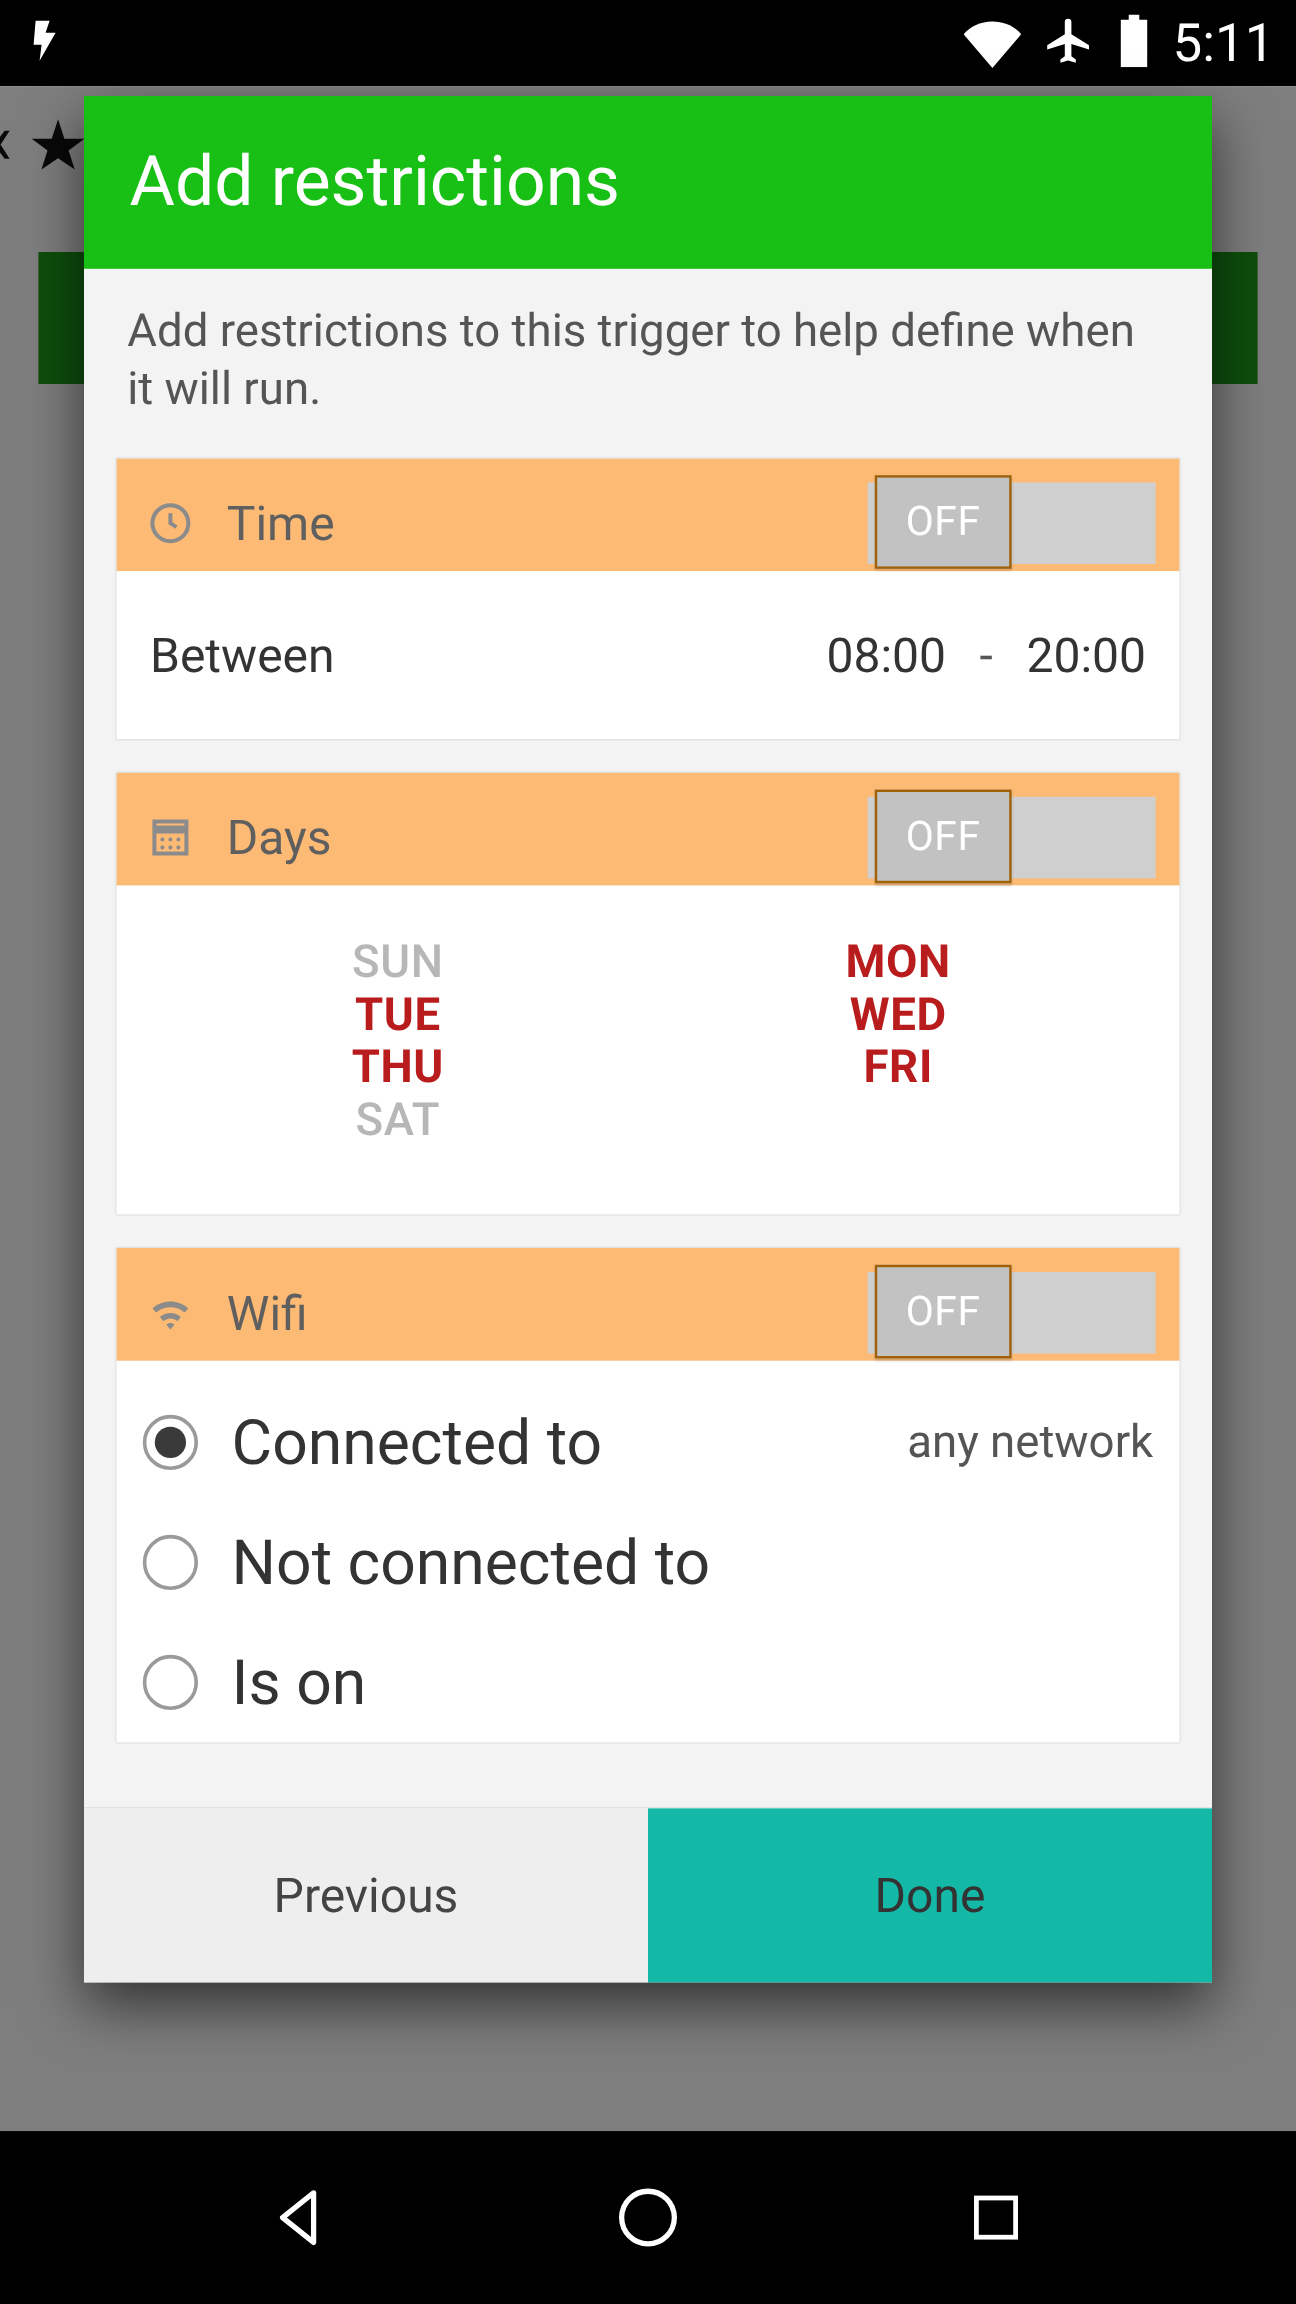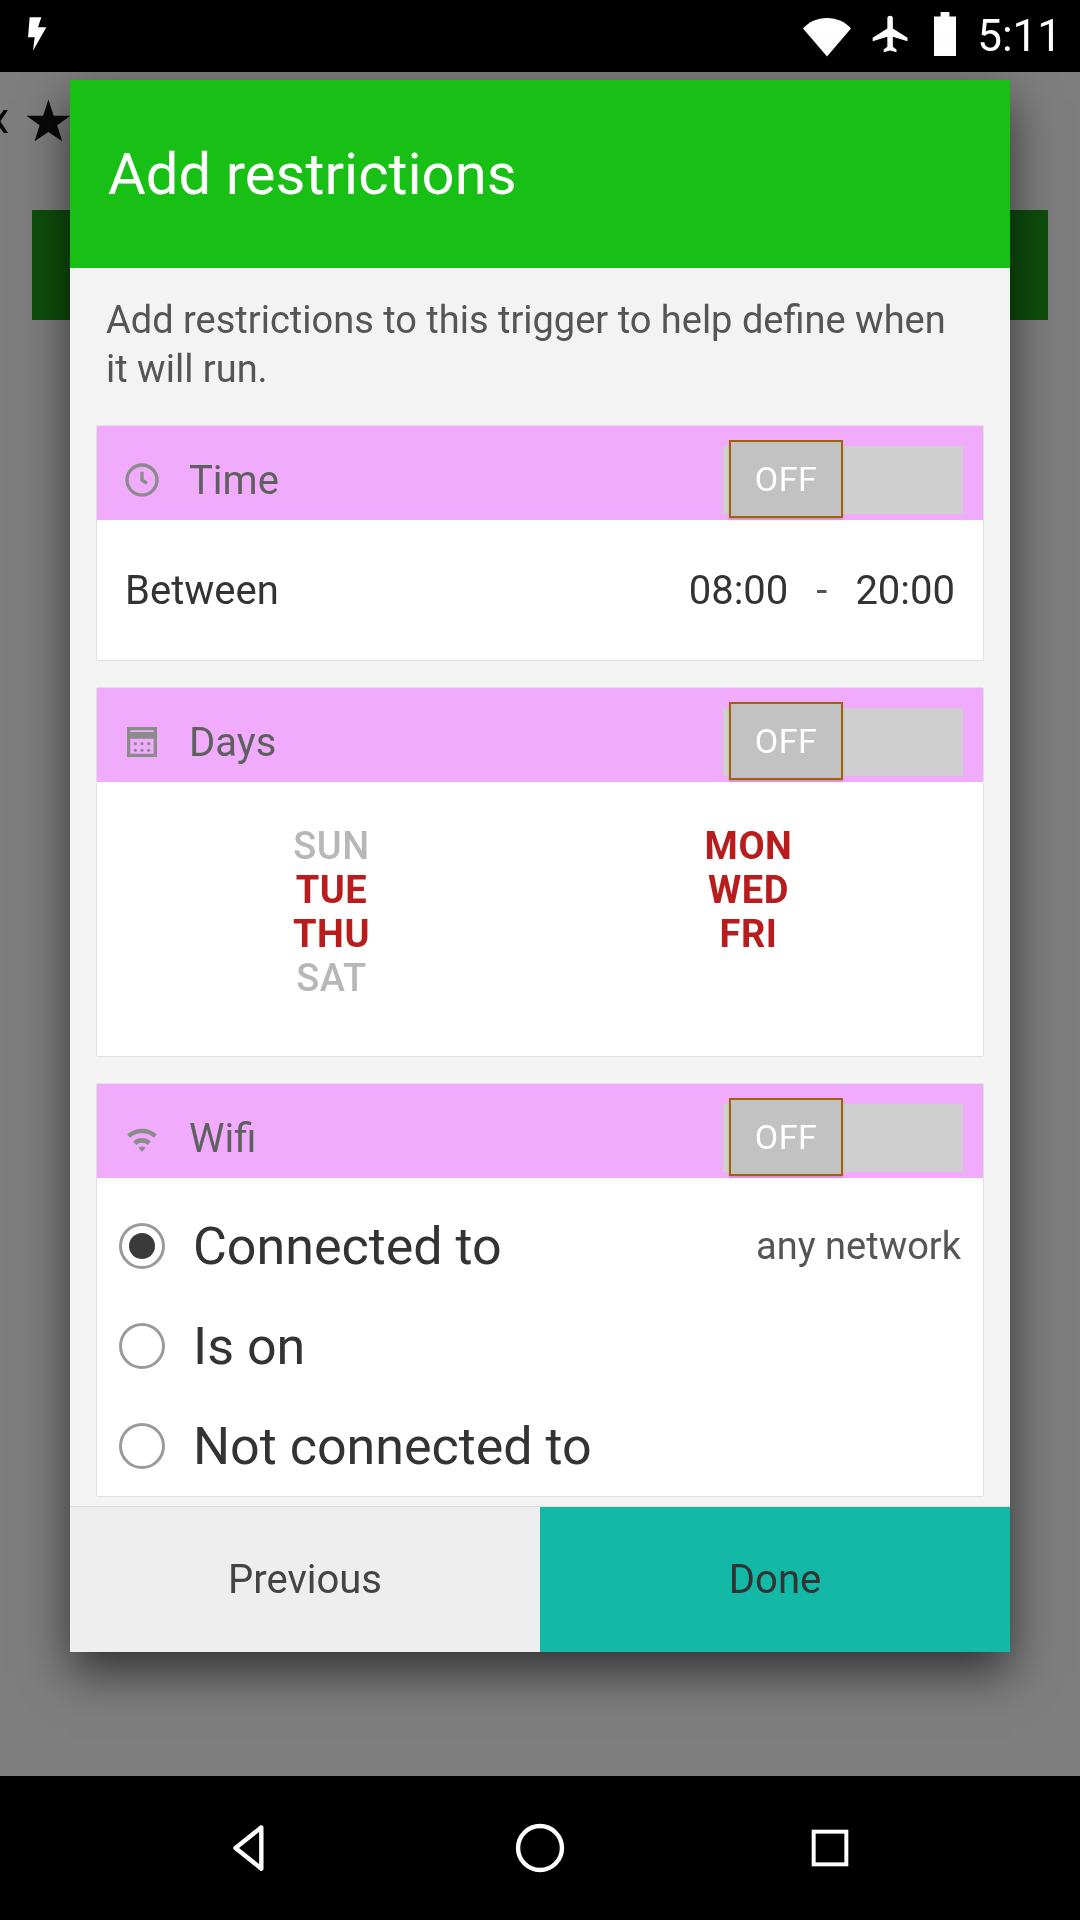--- a/index.html
+++ b/index.html
@@ -18,27 +18,27 @@
   .app-bg .topbar { height: 100px; background: #e5e5e5; display: flex; align-items: center; padding-left: 18px; }
   .app-bg .greenbar { position: absolute; top: 138px; left: 32px; right: 32px; height: 110px; background: #1a8f17; }
   .scrim { position: absolute; top: 72px; left: 0; right: 0; bottom: 144px; background: rgba(0,0,0,0.45); }
 
   
   .navbar { position: absolute; bottom: 0; left: 0; right: 0; height: 144px; background: #000; display: flex; align-items: center; justify-content: space-evenly; }
   .nav-btn { width: 78px; height: 78px; display: flex; align-items: center; justify-content: center; }
 
   
   .dialog { position: absolute; left: 70px; right: 70px; top: 80px; bottom: 268px; background: #f3f3f3; box-shadow: 0 20px 45px rgba(0,0,0,0.6); display: flex; flex-direction: column; }
-  .dialog-header { background: #18c015; color: #fff; padding: 60px 38px; font-size: 58px; font-weight: 400; }
+  .dialog-header { background: #18c015; color: #fff; padding: 38px 38px; font-size: 58px; font-weight: 400; }
   .dialog-body { flex: 1; overflow: hidden; padding: 0; }
   .dialog-desc { padding: 28px 36px 32px 36px; font-size: 38px; color: #555; line-height: 1.28; }
 
   .list { padding: 0 26px; display: flex; flex-direction: column; gap: 26px; }
   .section { border: 1px solid #e0e0e0; border-radius: 2px; overflow: hidden; }
-  .section-header { background: #f0abfc; display: flex; align-items: center; height: 94px; padding: 14px 20px 0 20px; }
+  .section-header { background: #fdba74; display: flex; align-items: center; height: 94px; padding: 14px 20px 0 20px; }
   .section-header .icon { width: 50px; display: flex; align-items: center; justify-content: center; margin-right: 22px; }
   .section-header .title { font-size: 40px; color: #5f5f5f; flex: 1; }
   .toggle { width: 240px; height: 68px; background: #cfcfcf; position: relative; display: flex; align-items: center; }
   .toggle-knob { position: absolute; left: 6px; top: -6px; width: 114px; height: 78px; background: #c2c2c2; border: 2px solid #a16207; box-shadow: 0 2px 2px rgba(0,0,0,0.15); display: flex; align-items: center; justify-content: center; color: #fff; font-size: 34px; font-weight: 400; letter-spacing: 0.5px; }
 
   .section-body { background: #fff; }
   .time-row { display: flex; align-items: center; height: 140px; padding: 0 28px; }
   .time-row .label { font-size: 40px; color: #333; flex: 1; }
   .time-row .vals { display: flex; align-items: center; gap: 28px; font-size: 40px; color: #333; }
   .time-row .vals .dash { color: #555; }
@@ -179,25 +179,25 @@
             </div>
           </div>
           <div class="section-body wifi-body">
             <div class="radio-row">
               <span class="radio checked"></span>
               <span class="radio-label">Connected to</span>
               <span class="radio-value">any network</span>
             </div>
             <div class="radio-row">
               <span class="radio"></span>
-              <span class="radio-label">Is on</span>
+              <span class="radio-label">Not connected to</span>
             </div>
             <div class="radio-row">
               <span class="radio"></span>
-              <span class="radio-label">Not connected to</span>
+              <span class="radio-label">Is on</span>
             </div>
           </div>
         </div>
 
       </div>
     </div>
 
     <div class="dialog-footer">
       <div class="btn prev">Previous</div>
       <div class="btn done">Done</div>

